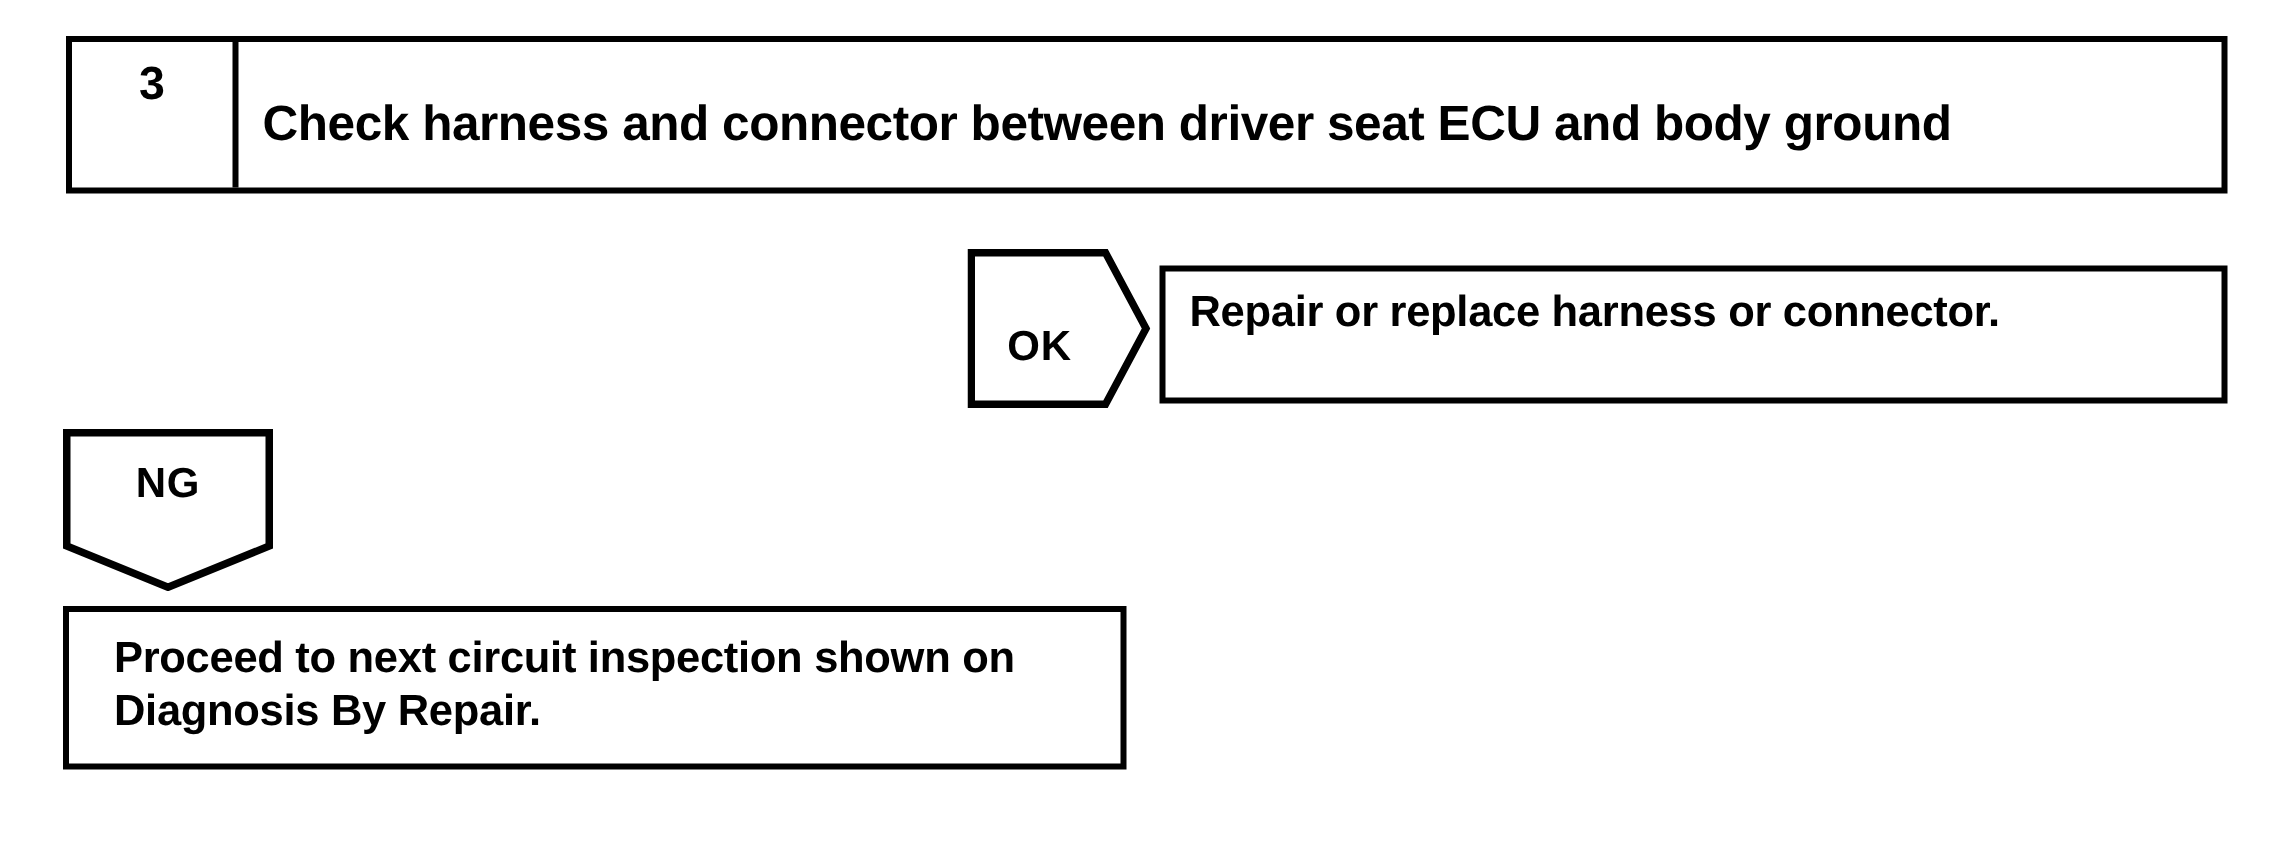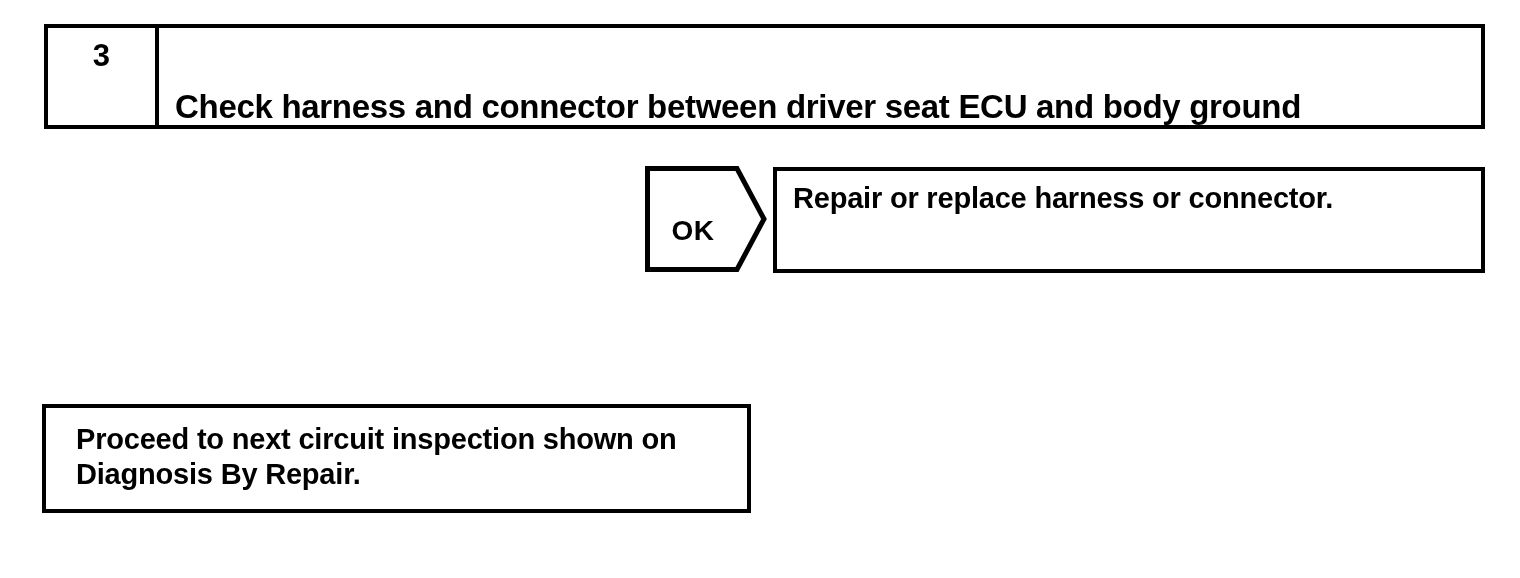--- a/index.html
+++ b/index.html
@@ -46,21 +46,21 @@
   }
   .step-number {
     font-size: 31px;
     font-weight: bold;
     line-height: 1;
     letter-spacing: 0.5px;
   }
   .step-title-cell {
     flex: 1;
     display: flex;
-    align-items: flex-end;
+    align-items: center;
     padding: 12px 0 0 16px;
     box-sizing: border-box;
   }
   .step-title {
     font-size: 33px;
     font-weight: bold;
     line-height: 1.05;
     letter-spacing: -0.3px;
     white-space: nowrap;
   }
@@ -90,23 +90,23 @@
     font-weight: bold;
     line-height: 1;
     letter-spacing: 0.5px;
     margin-top: 15px;
   }
 
   
   .repair-box {
     position: absolute;
     left: 773px;
-    top: 167px;
+    top: 177px;
     width: 712px;
-    height: 106px;
+    height: 92px;
     border: 4px solid #000;
     box-sizing: border-box;
     background: #fff;
     padding: 12px 0 0 16px;
   }
   .repair-text {
     font-size: 29px;
     font-weight: bold;
     line-height: 1.05;
     letter-spacing: -0.2px;
@@ -181,20 +181,26 @@
     <svg viewBox="0 0 122 106" xmlns="http://www.w3.org/2000/svg">
       <polygon points="2.5,2.5 92,2.5 119,53 92,103.5 2.5,103.5" fill="#ffffff" stroke="#000000" stroke-width="5" stroke-linejoin="miter"></polygon>
     </svg>
     <span class="ok-label">OK</span>
   </div>
 
   <div class="repair-box">
     <span class="repair-text">Repair or replace harness or connector.</span>
   </div>
 
+  <div class="ng-connector">
+    <svg viewBox="0 0 140 108" xmlns="http://www.w3.org/2000/svg">
+      <polygon points="2.5,2.5 137.5,2.5 137.5,78 70,105.5 2.5,78" fill="#ffffff" stroke="#000000" stroke-width="5" stroke-linejoin="miter"></polygon>
+    </svg>
+    <span class="ng-label">NG</span>
+  </div>
 
   <div class="proceed-box">
     <div class="proceed-text">
       <span class="proceed-line">Proceed to next circuit inspection shown on</span>
       <span class="proceed-line">Diagnosis By Repair.</span>
     </div>
   </div>
 
 </div>
 

